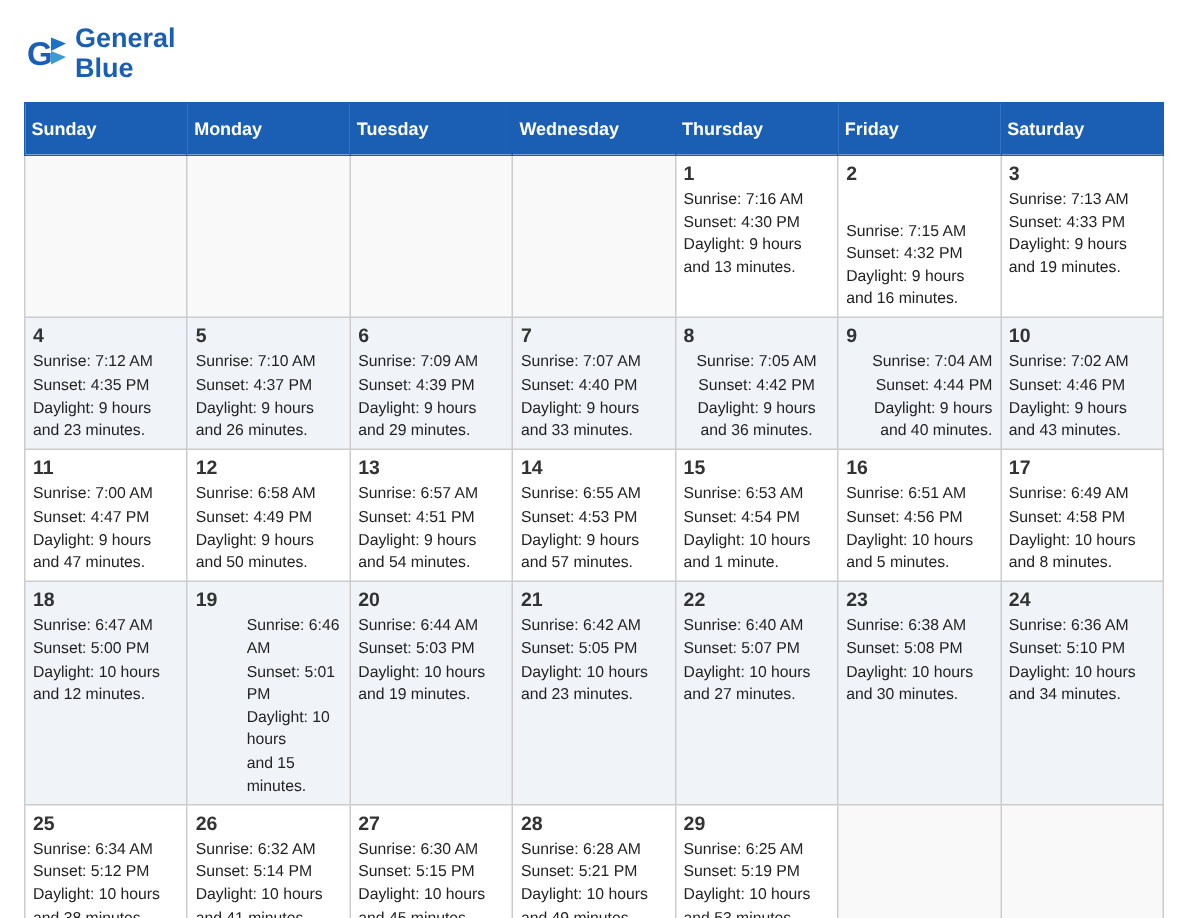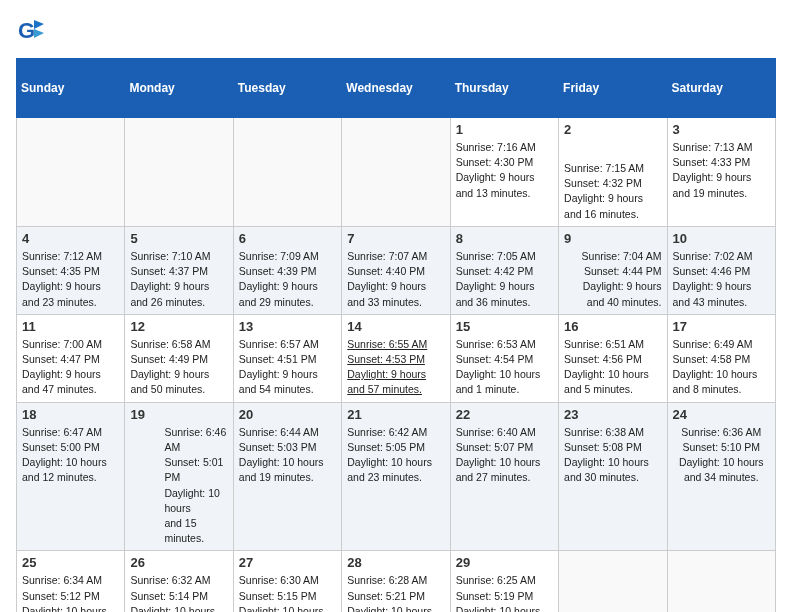--- a/index.html
+++ b/index.html
@@ -43,21 +43,21 @@
       color: #333;
     }
     table {
       width: 100%;
       border-collapse: collapse;
       font-size: 11px;
     }
     thead tr th {
       background: #1a5fb4;
       color: #fff;
-      padding: 22px 4px;
+      padding: 10px 4px;
       text-align: left;
       font-size: 12px;
       font-weight: bold;
       border: 1px solid #1a5fb4;
     }
     tbody tr td {
       border: 1px solid #ccc;
       vertical-align: top;
       padding: 4px 5px;
       width: calc(100% / 7);
@@ -83,20 +83,24 @@
 <body>
 
 <div class="header">
   <div class="logo">
     <svg class="logo-icon" viewBox="0 0 30 30">
       <text x="2" y="22" font-size="22" font-weight="bold" fill="#1a5fb4">G</text>
 
       <polygon points="18,4 28,8 18,13" fill="#1a72c8"></polygon>
       <polygon points="18,13 28,17 18,22" fill="#3a9ad4"></polygon>
     </svg>
+    <div class="logo-text">
+      <div><span>General</span></div>
+      <div style="color:#1a5fb4">Blue</div>
+    </div>
   </div>
   <div class="title-block">
     <div class="month-title"></div>
     <div class="location"></div>
   </div>
 </div>
 
 <table>
   <thead>
     <tr id="weekday-header">
@@ -161,21 +165,21 @@
         </td>
         <td>
           <span class="day-number">7</span>
           <div class="day-info" style="white-space: pre-line;">Sunrise: 7:07 AM
 Sunset: 4:40 PM
 Daylight: 9 hours
 and 33 minutes.</div>
         </td>
         <td>
           <span class="day-number">8</span>
-          <div class="day-info" style="white-space: pre-line;">Sunrise: 7:05 AM
+          <div class="day-info" style="white-space: pre-line; text-align: center;">Sunrise: 7:05 AM
 Sunset: 4:42 PM
 Daylight: 9 hours
 and 36 minutes.</div>
         </td>
         <td>
           <span class="day-number">9</span>
           <div class="day-info" style="white-space: pre-line; text-align: right;">Sunrise: 7:04 AM
 Sunset: 4:44 PM
 Daylight: 9 hours
 and 40 minutes.</div>
@@ -205,21 +209,21 @@
         </td>
         <td>
           <span class="day-number">13</span>
           <div class="day-info" style="white-space: pre-line;">Sunrise: 6:57 AM
 Sunset: 4:51 PM
 Daylight: 9 hours
 and 54 minutes.</div>
         </td>
         <td>
           <span class="day-number">14</span>
-          <div class="day-info" style="white-space: pre-line; text-decoration: underline;">Sunrise: 6:55 AM
+          <div class="day-info" style="white-space: pre-line;">Sunrise: 6:55 AM
 Sunset: 4:53 PM
 Daylight: 9 hours
 and 57 minutes.</div>
         </td>
         <td>
           <span class="day-number">15</span>
           <div class="day-info" style="white-space: pre-line;">Sunrise: 6:53 AM
 Sunset: 4:54 PM
 Daylight: 10 hours
 and 1 minute.</div>
@@ -277,21 +281,21 @@
         </td>
         <td>
           <span class="day-number">23</span>
           <div class="day-info" style="white-space: pre-line;">Sunrise: 6:38 AM
 Sunset: 5:08 PM
 Daylight: 10 hours
 and 30 minutes.</div>
         </td>
         <td>
           <span class="day-number">24</span>
-          <div class="day-info" style="white-space: pre-line; text-align: center;">Sunrise: 6:36 AM
+          <div class="day-info" style="white-space: pre-line;">Sunrise: 6:36 AM
 Sunset: 5:10 PM
 Daylight: 10 hours
 and 34 minutes.</div>
         </td>
       </tr>
       <tr>
         <td>
           <span class="day-number">25</span>
           <div class="day-info" style="white-space: pre-line;">Sunrise: 6:34 AM
 Sunset: 5:12 PM

